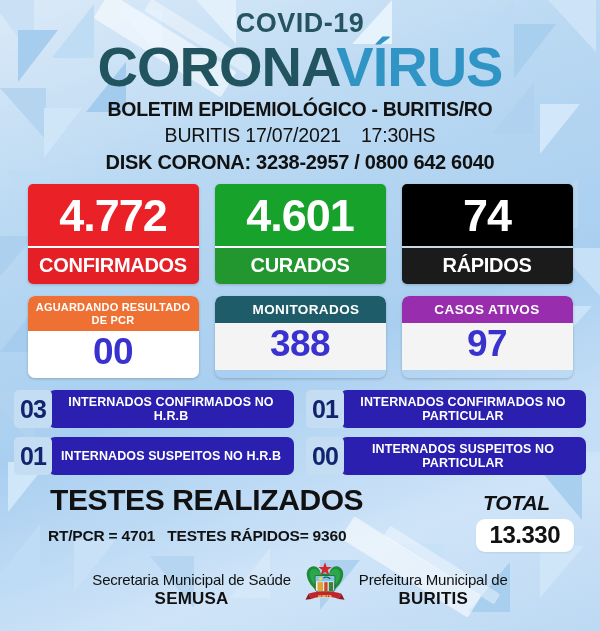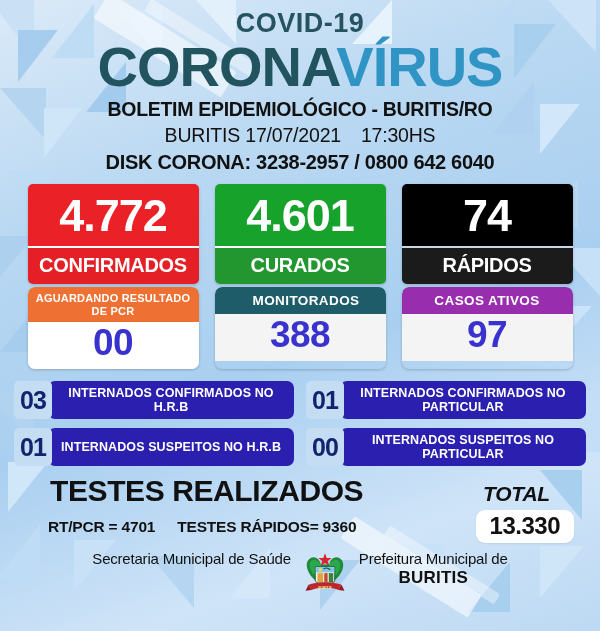--- a/index.html
+++ b/index.html
@@ -133,21 +133,21 @@
   .main-card .divider { height: 2px; background: rgba(255,255,255,0.95); }
   .c-black .divider { background: #c9d8e8; }
 
   
   .sec-row {
     position: relative;
     z-index: 5;
     display: flex;
     justify-content: center;
     gap: 16px;
-    margin-top: 3px;
+    margin-top: 12px;
   }
   .sec-card {
     width: 171px;
     border-radius: 7px;
     overflow: hidden;
     box-shadow: 0 1px 3px rgba(0,0,0,0.2);
   }
   .sec-head {
     color: #ffffff;
     font-size: 11px;
@@ -250,21 +250,21 @@
     letter-spacing: -0.2px;
     padding-right: 18px;
     font-style: italic;
   }
   .testes-bot {
     display: flex;
     align-items: center;
     justify-content: space-between;
     padding: 2px 12px 0 34px;
   }
-  .testes-line { display: flex; gap: 22px; }
+  .testes-line { display: flex; gap: 12px; }
   .testes-item {
     font-size: 15.5px;
     font-weight: bold;
     color: #111111;
     letter-spacing: -0.2px;
   }
   .total-pill {
     background: #ffffff;
     border-radius: 9px;
     padding: 2px 14px 3px;
@@ -273,21 +273,21 @@
     color: #111111;
     letter-spacing: -0.5px;
     box-shadow: 0 1px 2px rgba(0,0,0,0.07);
   }
 
   
   .footer {
     position: relative;
     z-index: 5;
     display: flex;
-    align-items: flex-start;
+    align-items: flex-end;
     justify-content: center;
     gap: 10px;
     margin-top: 8px;
     padding: 0 10px;
   }
   .foot-block { text-align: center; line-height: 1.12; }
   .foot-top {
     font-size: 15px;
     color: #111111;
     letter-spacing: -0.2px;
@@ -424,20 +424,21 @@
         <span class="testes-item">RT/PCR = 4701</span>
         <span class="testes-item">TESTES RÁPIDOS= 9360</span>
       </div>
       <div class="total-pill">13.330</div>
     </div>
   </div>
 
   <div class="footer">
     <div class="foot-block">
       <div class="foot-top">Secretaria Municipal de Saúde</div>
+      <div class="foot-bot">SEMUSA</div>
     </div>
 
     <svg class="emblem" viewBox="0 0 64 64">
       <path d="M8 22 C6 12 14 6 20 9 C24 11 26 15 26 18 L32 18 L38 18 C38 15 40 11 44 9 C50 6 58 12 56 22 C54 32 46 40 32 48 C18 40 10 32 8 22 Z" fill="#1f8a3b"></path>
       <path d="M12 22 C10 14 16 10 21 12.5 C25 14.5 27 19 27 22 L37 22 C37 19 39 14.5 43 12.5 C48 10 54 14 52 22 C50 30 43 37 32 44 C21 37 14 30 12 22 Z" fill="#2ba84a"></path>
       <polygon points="32,3 34.3,9.3 41,9.3 35.6,13.4 37.7,20 32,15.9 26.3,20 28.4,13.4 23,9.3 29.7,9.3" fill="#d8262c"></polygon>
       <path d="M19 21 L45 21 L45 39 C45 41 43 42.5 41 42.5 L23 42.5 C21 42.5 19 41 19 39 Z" fill="#f2f2ee" stroke="#14523a" stroke-width="1.2"></path>
       <rect x="19.6" y="21.6" width="24.8" height="7" fill="#7fc7e8"></rect>
       <rect x="22" y="29.5" width="7.5" height="12" fill="#e2a33c"></rect>
       <rect x="31" y="29.5" width="4.5" height="12" fill="#c9492f"></rect>

